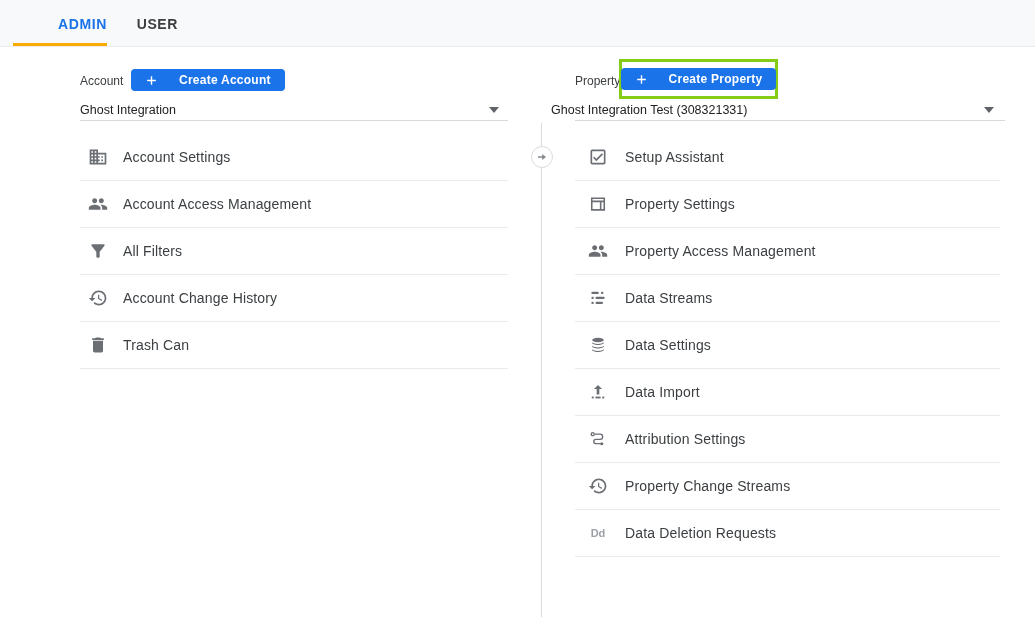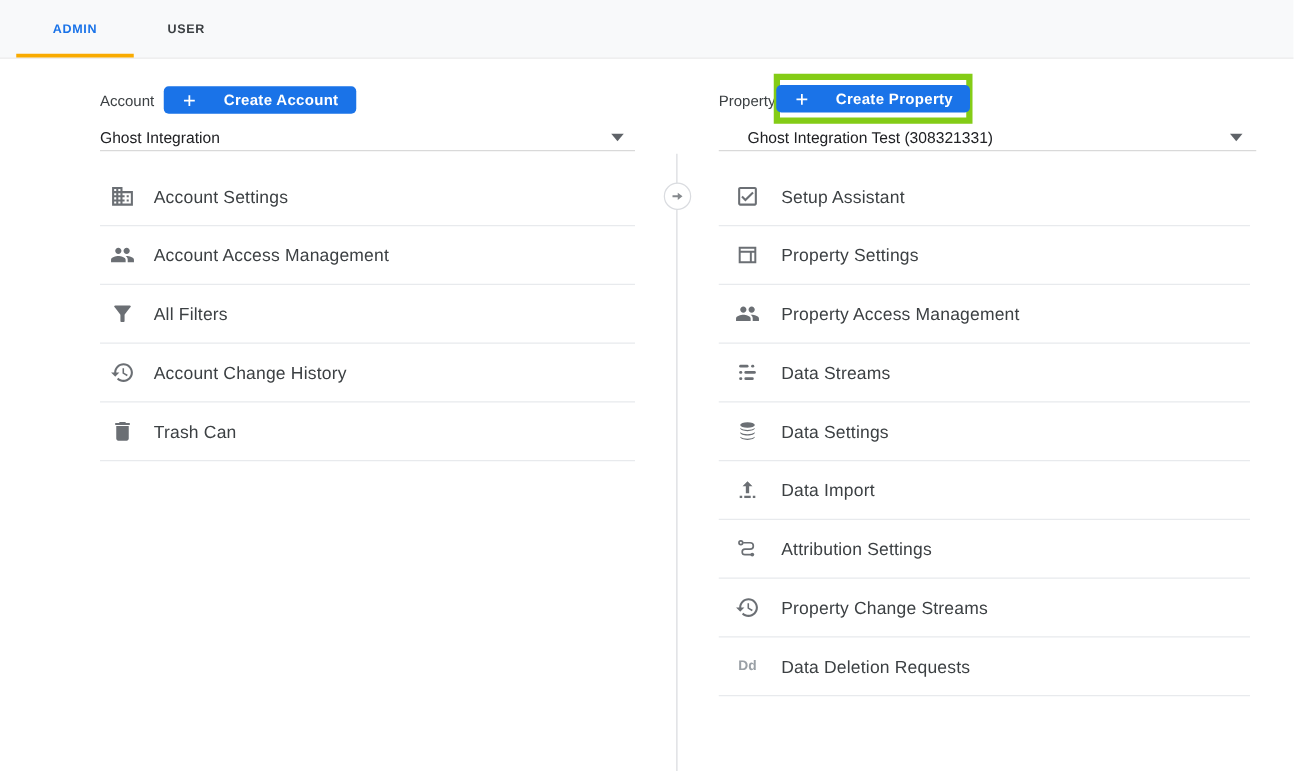--- a/index.html
+++ b/index.html
@@ -3,37 +3,37 @@
 <meta charset="utf-8">
 <style>
   * { margin:0; padding:0; box-sizing:border-box; }
   html,body { background:#fff; }
   body { font-family:"Liberation Sans", sans-serif; color:#3c4043; }
   .screen { position:relative; width:1035px; height:617px; background:#fff; overflow:hidden; }
 
   
   .tabbar { position:absolute; left:0; top:0; width:1035px; height:47px;
             background:#f8f9fa; border-bottom:1px solid #ececec; }
-  .tab { position:absolute; top:0; height:47px; display:flex; align-items:center; justify-content:center;
-         font-size:10px; font-weight:700; letter-spacing:.6px; cursor:pointer; }
+  .tab { position:absolute; top:0; height:47px; display:flex; align-items:center; justify-content:flex-end;
+         font-size:14px; font-weight:700; letter-spacing:.6px; cursor:pointer; }
   .tab-admin { left:13px; width:94px; color:#1a73e8; }
   .tab-user  { left:120px; width:58px; color:#3c4043; }
   .tab-indicator { position:absolute; left:13px; bottom:0; width:94px; height:3px; background:#f9ab00; }
 
   
   .section-label { position:absolute; font-size:12px; color:#3c4043; }
   .btn-blue { display:flex; align-items:center; gap:21px; background:#1a73e8; color:#fff;
               border:none; border-radius:4px; height:22px; padding:0 14px;
               font-family:"Liberation Sans",sans-serif; font-size:12px; font-weight:700;
               letter-spacing:.25px; cursor:pointer; white-space:nowrap; }
   .plus-ic { width:13px; height:13px; display:block; }
 
   .create-account-btn { position:absolute; left:131px; top:69px; }
   .green-box { position:absolute; left:619px; top:59px; width:159px; height:40px;
-               border:5px solid #84cc16; display:flex; align-items:center; justify-content:center; }
+               border:3px solid #84cc16; display:flex; align-items:center; justify-content:center; }
 
   
   .selector-text { position:absolute; top:103px; font-size:12.5px; color:#202124; }
   .caret { position:absolute; top:107px; width:0; height:0;
            border-left:5px solid transparent; border-right:5px solid transparent;
            border-top:6px solid #5f6368; }
   .selector-line { position:absolute; top:120px; height:1px; background:#d9d9d9; }
 
   
   .menu { position:absolute; top:134px; }
@@ -90,21 +90,21 @@
 
   <div class="green-box">
     <button class="btn-blue">
       <svg class="plus-ic" viewBox="0 0 24 24">
         <path d="M12 4v16M4 12h16" stroke="#fff" stroke-width="2.6" fill="none"></path>
       </svg>
       <span>Create Property</span>
     </button>
   </div>
 
-  <div class="selector-text" style="left:598px;">Ghost Integration Test (308321331)</div>
+  <div class="selector-text" style="left:551px;">Ghost Integration Test (308321331)</div>
   <div class="caret" style="left:984px;"></div>
   <div class="selector-line" style="left:575px; width:430px;"></div>
 
   <div class="v-divider"></div>
   <div class="circle-btn">
     <svg viewBox="0 0 24 24">
       <path d="M4 10.4h8.4V6.2L20 12l-7.6 5.8v-4.2H4z" fill="#85898d"></path>
     </svg>
   </div>
 

